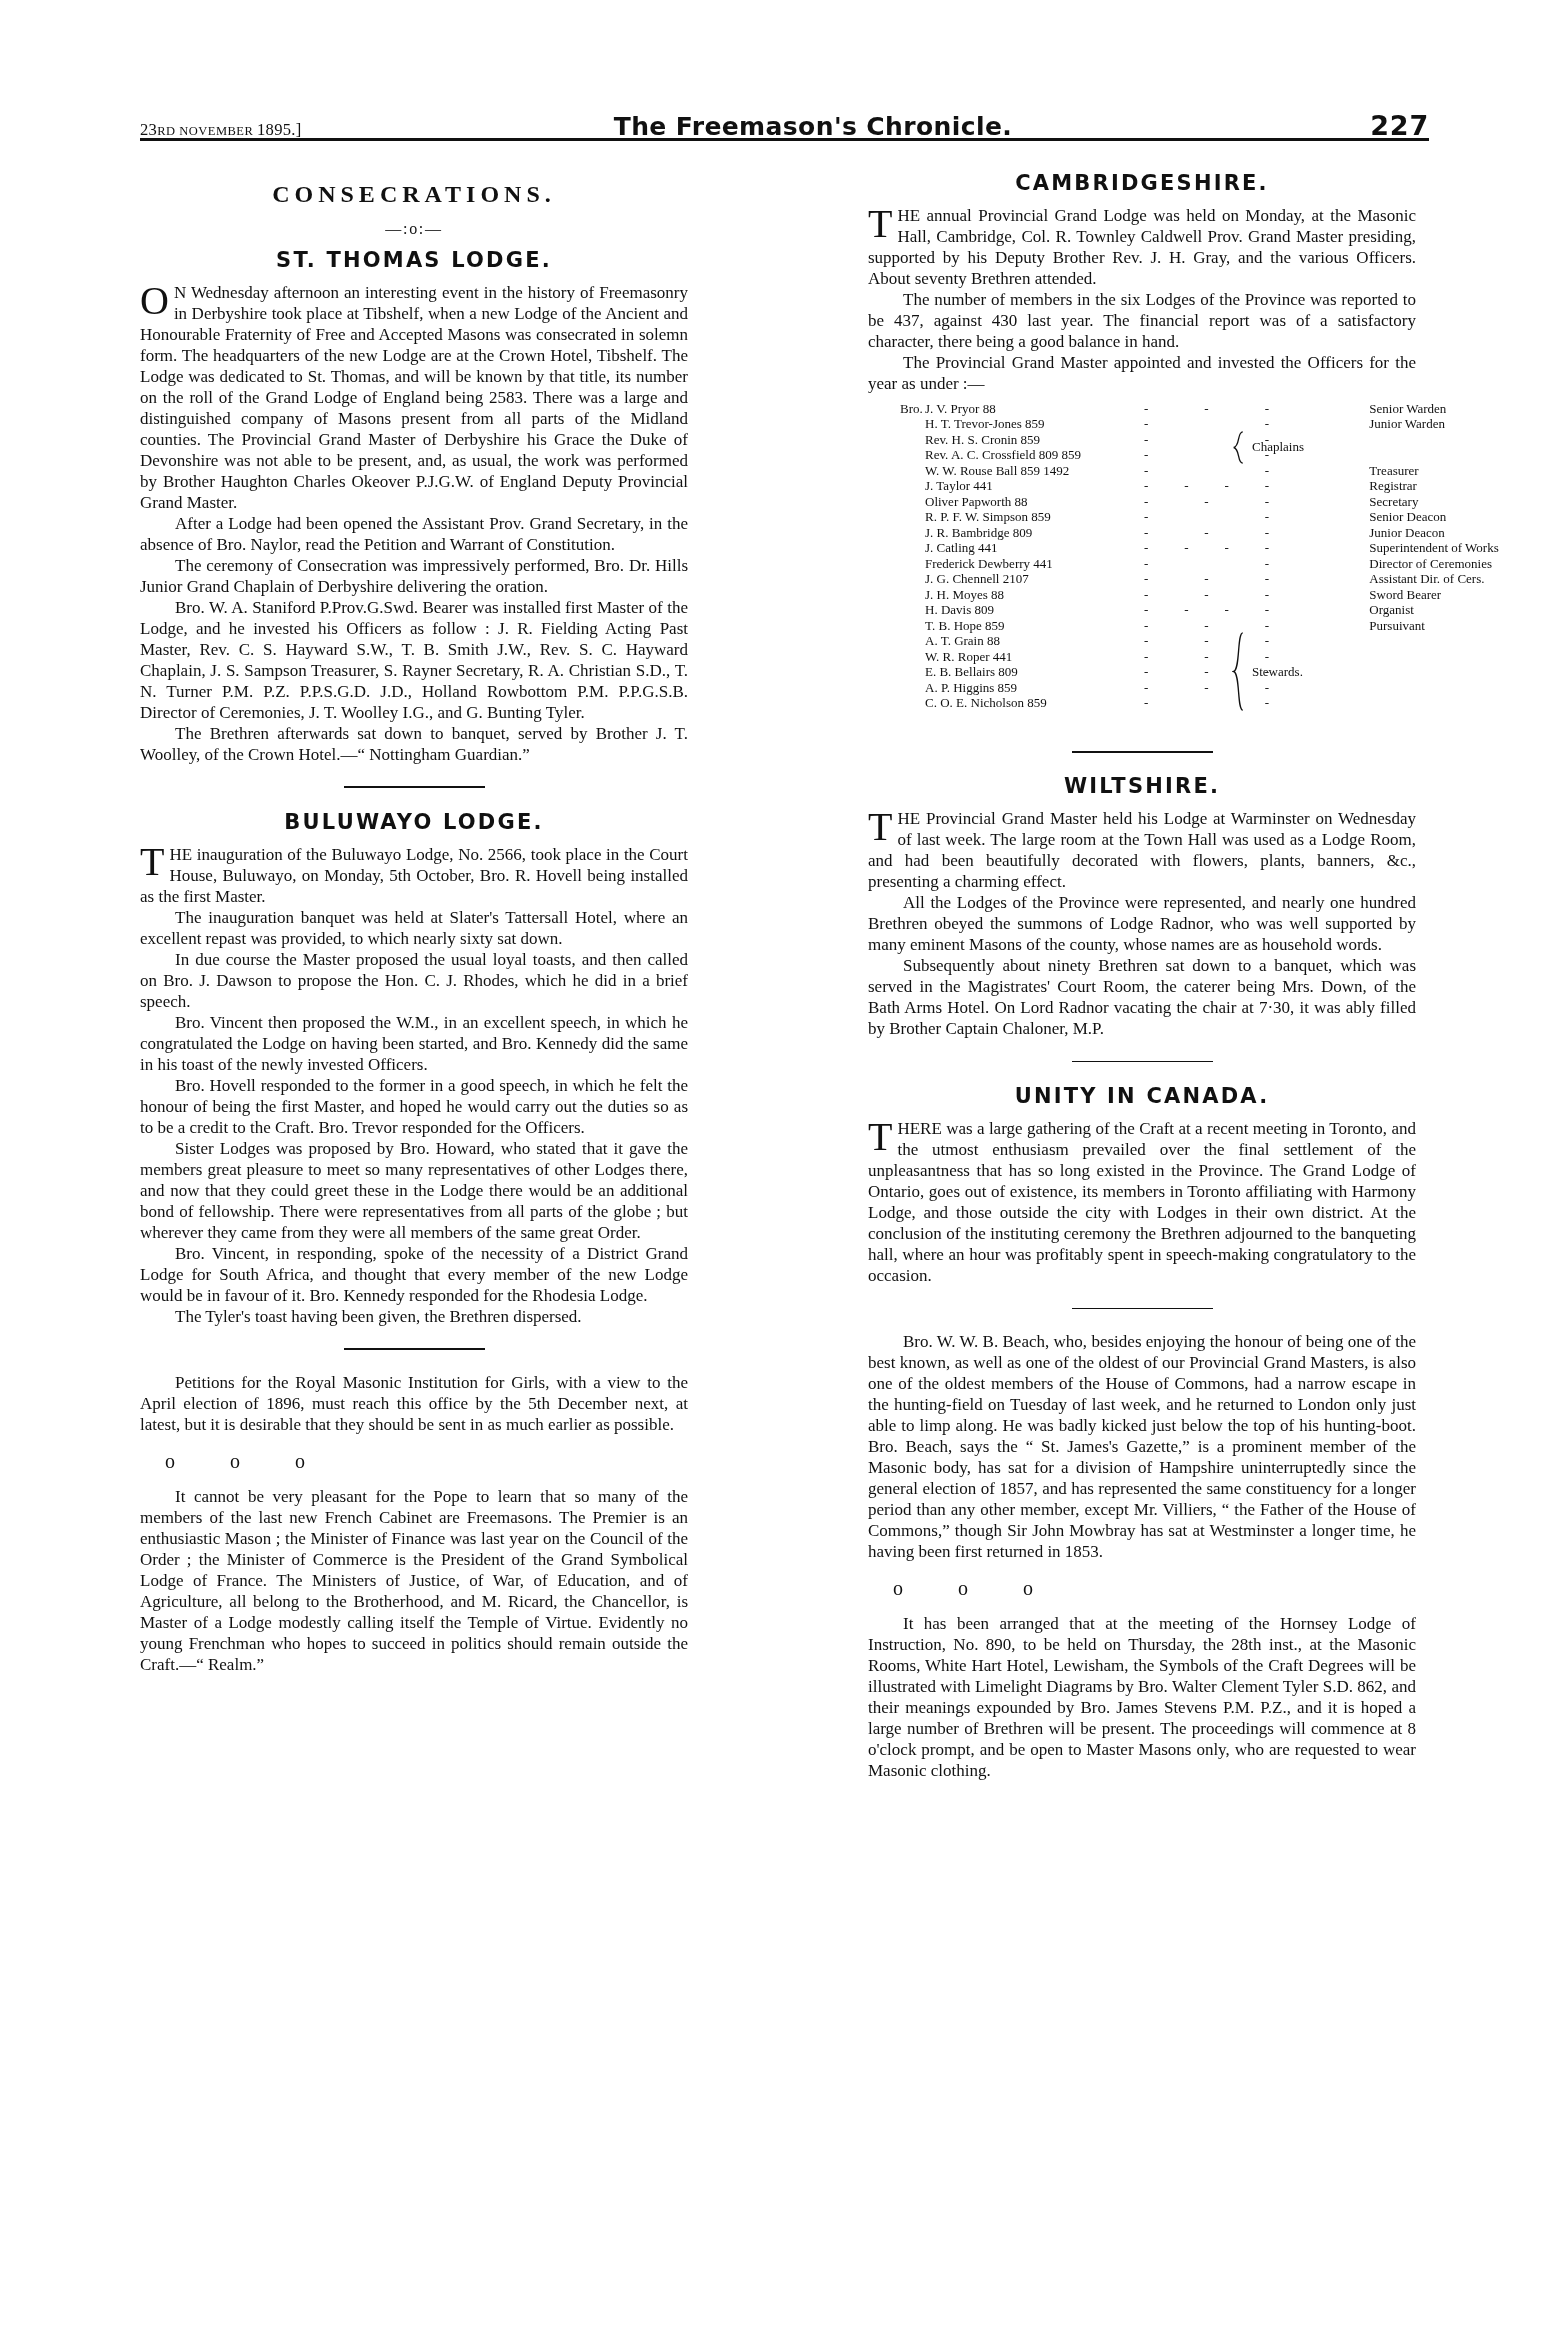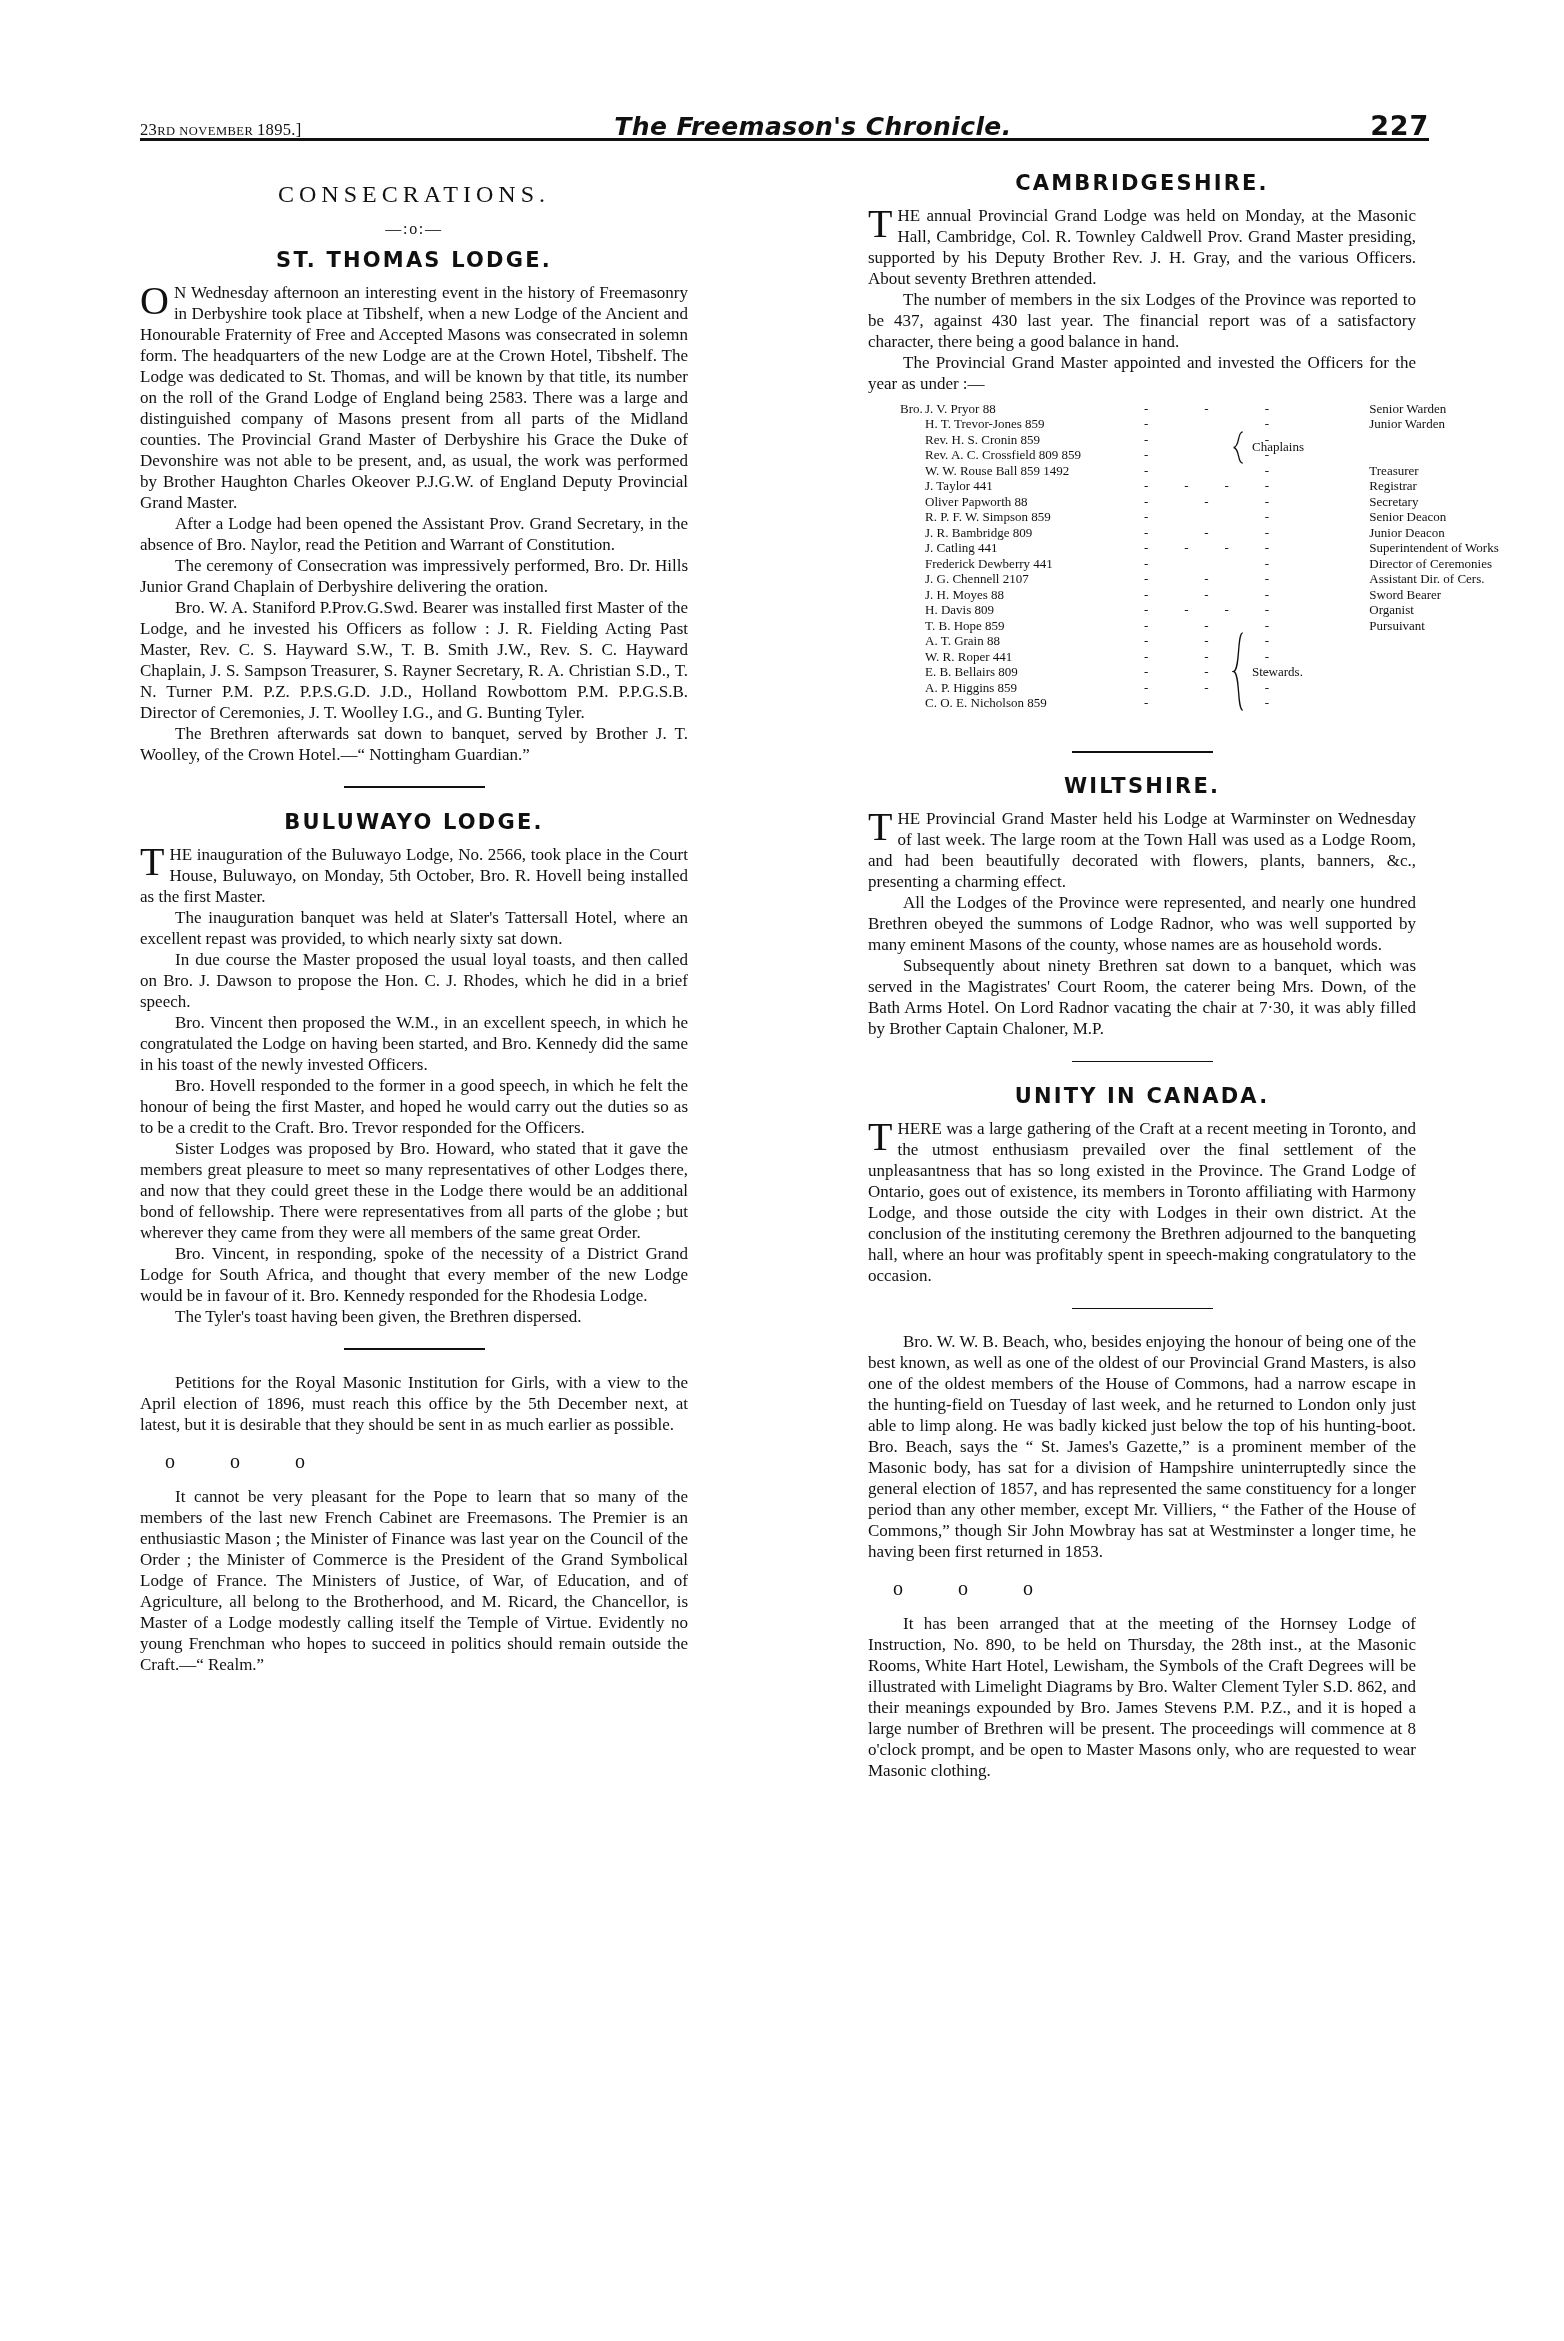--- a/index.html
+++ b/index.html
@@ -43,21 +43,20 @@
     font-size: 12.5px;
     letter-spacing: 0.5px;
   }
   .masthead-title {
     font-family: "DejaVu Sans", sans-serif;
     font-size: 25px;
     font-weight: bold;
     letter-spacing: 0.4px;
     white-space: nowrap;
     transform: translateX(-23px);
-    font-style: italic;
   }
   .masthead-page {
     font-family: "DejaVu Sans", sans-serif;
     font-size: 27px;
     font-weight: bold;
     letter-spacing: 0.8px;
   }
   .rule-top {
     position: absolute;
     left: 140px;
@@ -73,21 +72,21 @@
     top: 163px;
     width: 548px;
   }
   .col-left  { left: 140px; }
   .col-right { left: 868px; }
 
   
   h1.section-title {
     font-family: "Liberation Serif", serif;
     font-size: 24px;
-    font-weight: normal;
+    font-weight: bold;
     letter-spacing: 5px;
     text-align: center;
     margin: 18.3px 0 0 0;
     padding: 0;
   }
   .orn {
     text-align: center;
     font-size: 16px;
     letter-spacing: 1.7px;
     margin: 11.6px 0 10px 0;

